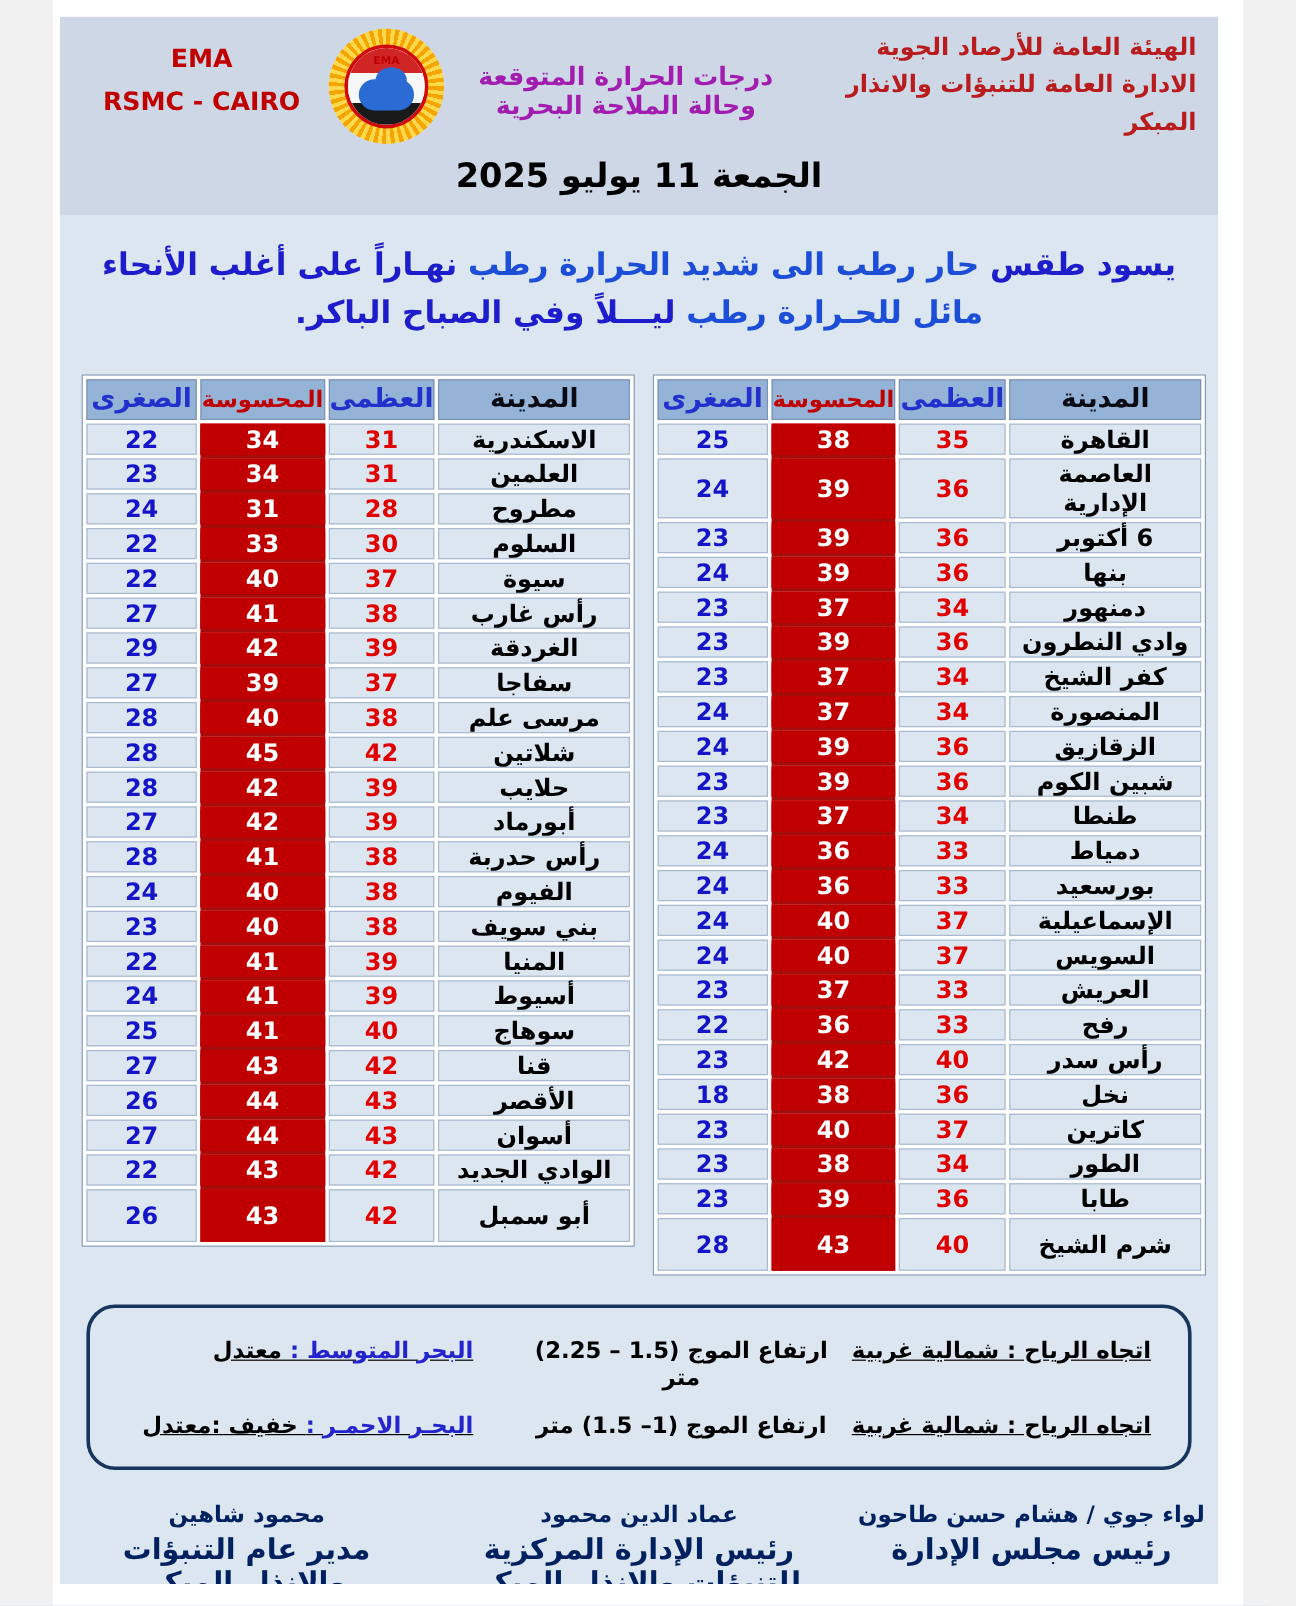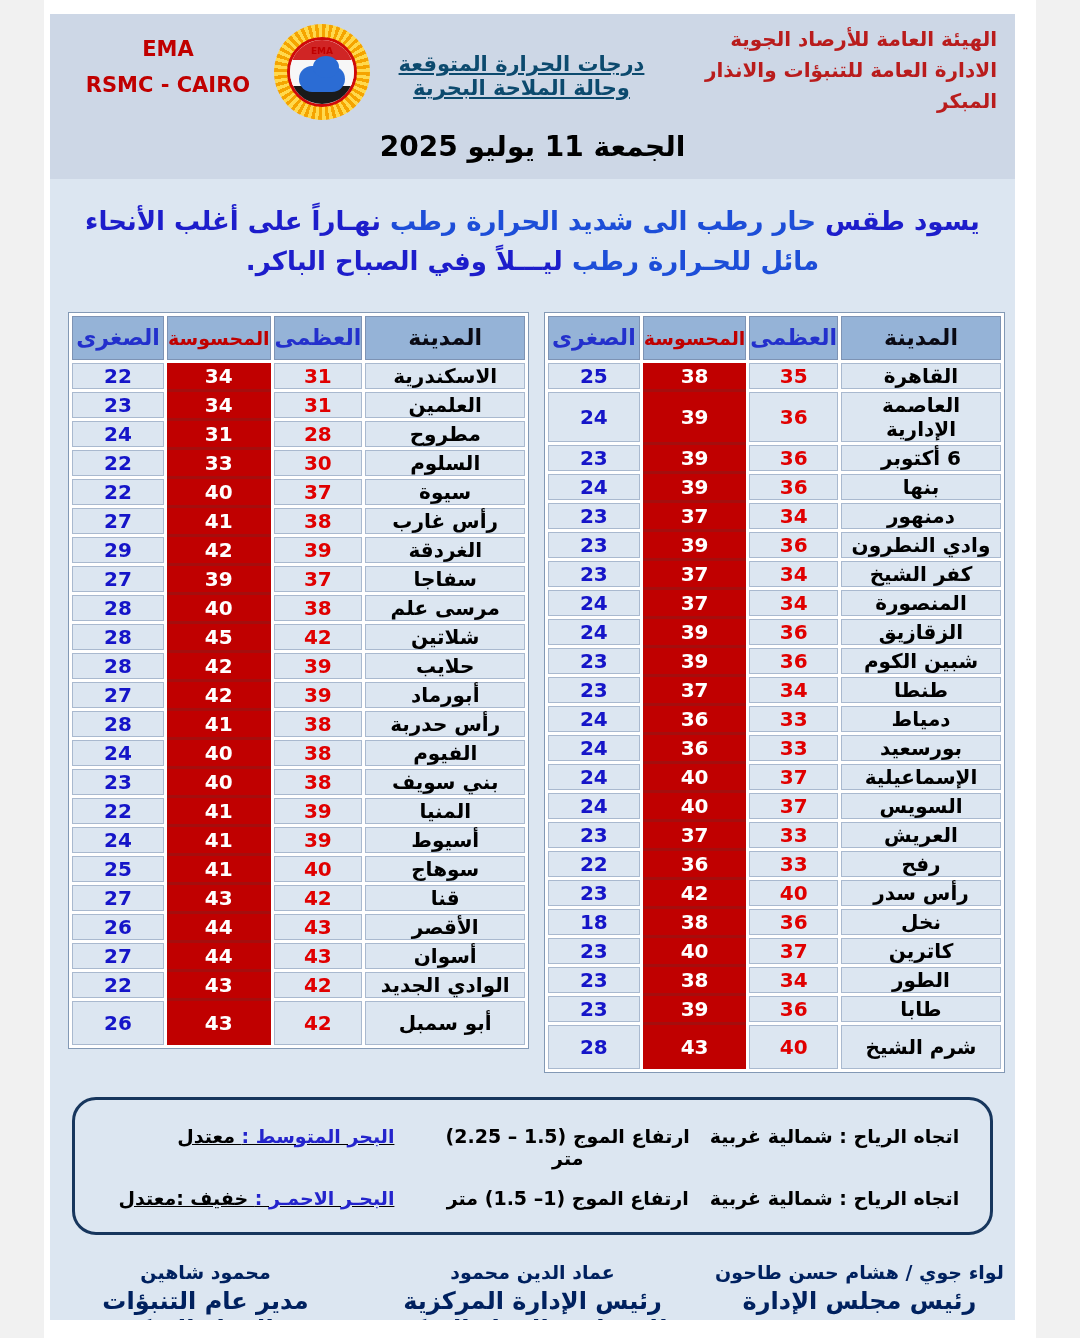--- a/index.html
+++ b/index.html
@@ -21,22 +21,22 @@
     overflow:hidden;
   }
   
   .header-strip {
     background:#cdd7e6;
     padding:10px 18px 6px 18px;
   }
   .header-top { display:flex; flex-direction:row-reverse; align-items:flex-start; }
   .org-block { text-align:right; color:#b91c1c; font-size:20px; line-height:1.55; width:330px; }
   .doc-title {
-    color:#0c4a6e; font-size:21px; text-align:center;
-    flex:1; padding-top:28px;text-decoration:underline;
+    color:#a21caf; font-size:21px; text-align:center;
+    flex:1; padding-top:28px;
   }
   .ema-block { width:200px; color:#c00000; text-align:center; font-size:21px; line-height:1.7; padding-top:8px;}
   
   .logo { position:relative; width:96px; height:96px; flex:0 0 96px; margin:0 6px; }
   .logo .sun {
     position:absolute; inset:0; border-radius:50%;
     background:repeating-conic-gradient(#f5a400 0deg 4.5deg, #ffd94d 4.5deg 9deg);
   }
   .logo .ring {
     position:absolute; inset:13px; border-radius:50%;
@@ -71,21 +71,21 @@
   .tables-row {
     display:flex; flex-direction:row; justify-content:space-between;
     padding:30px 10px 0 18px;
     align-items:flex-start;
   }
   table.temps {
     border-collapse:separate; border-spacing:3px;
     background:#ffffff; border:1px solid #8399b5;
   }
   table.temps th {
-    background:#95b3d7; height:44px; font-size:22px;
+    background:#95b3d7; height:34px; font-size:22px;
     border:1px solid #7d93b4; padding:0 0;
   }
   table.temps th.h-city { color:#0a0a14; width:160px; }
   table.temps th.h-max  { color:#2330cc; width:88px; }
   table.temps th.h-felt { color:#c00000; width:94px; font-size:19px; }
   table.temps th.h-min  { color:#2330cc; width:92px; }
   table.temps td {
     background:#dce6f1; border:1px solid #a9b9cf;
     height:26px; text-align:center; font-size:20px; padding:0 4px;
   }
@@ -103,21 +103,21 @@
     margin:24px 22px 0 22px;
     border:3px solid #17365d; border-radius:24px;
     padding:16px 26px 14px 26px;
   }
   .marine-row {
     display:flex; flex-direction:row-reverse; direction:rtl;
     font-size:19px; color:#000; padding:9px 0;
   }
   .marine-row .sea-cell  { width:34%; text-align:right;text-decoration:underline; }
   .marine-row .wave-cell { width:36%; text-align:center;padding-left:36px; }
-  .marine-row .wind-cell { width:30%; text-align:center; }
+  .marine-row .wind-cell { width:30%; text-align:center;text-decoration:underline; }
   .sea-name { color:#2424cc; }
   
   .signatures {
     display:flex; flex-direction:row-reverse; direction:rtl;
     padding:26px 10px 0 10px;
     gap:36px;
   }
   .sig { width:33.33%; text-align:center; color:#00215f; }
   .sig .sig-name  { font-size:19px; }
   .sig .sig-title { font-size:24px; margin-top:4px; }

